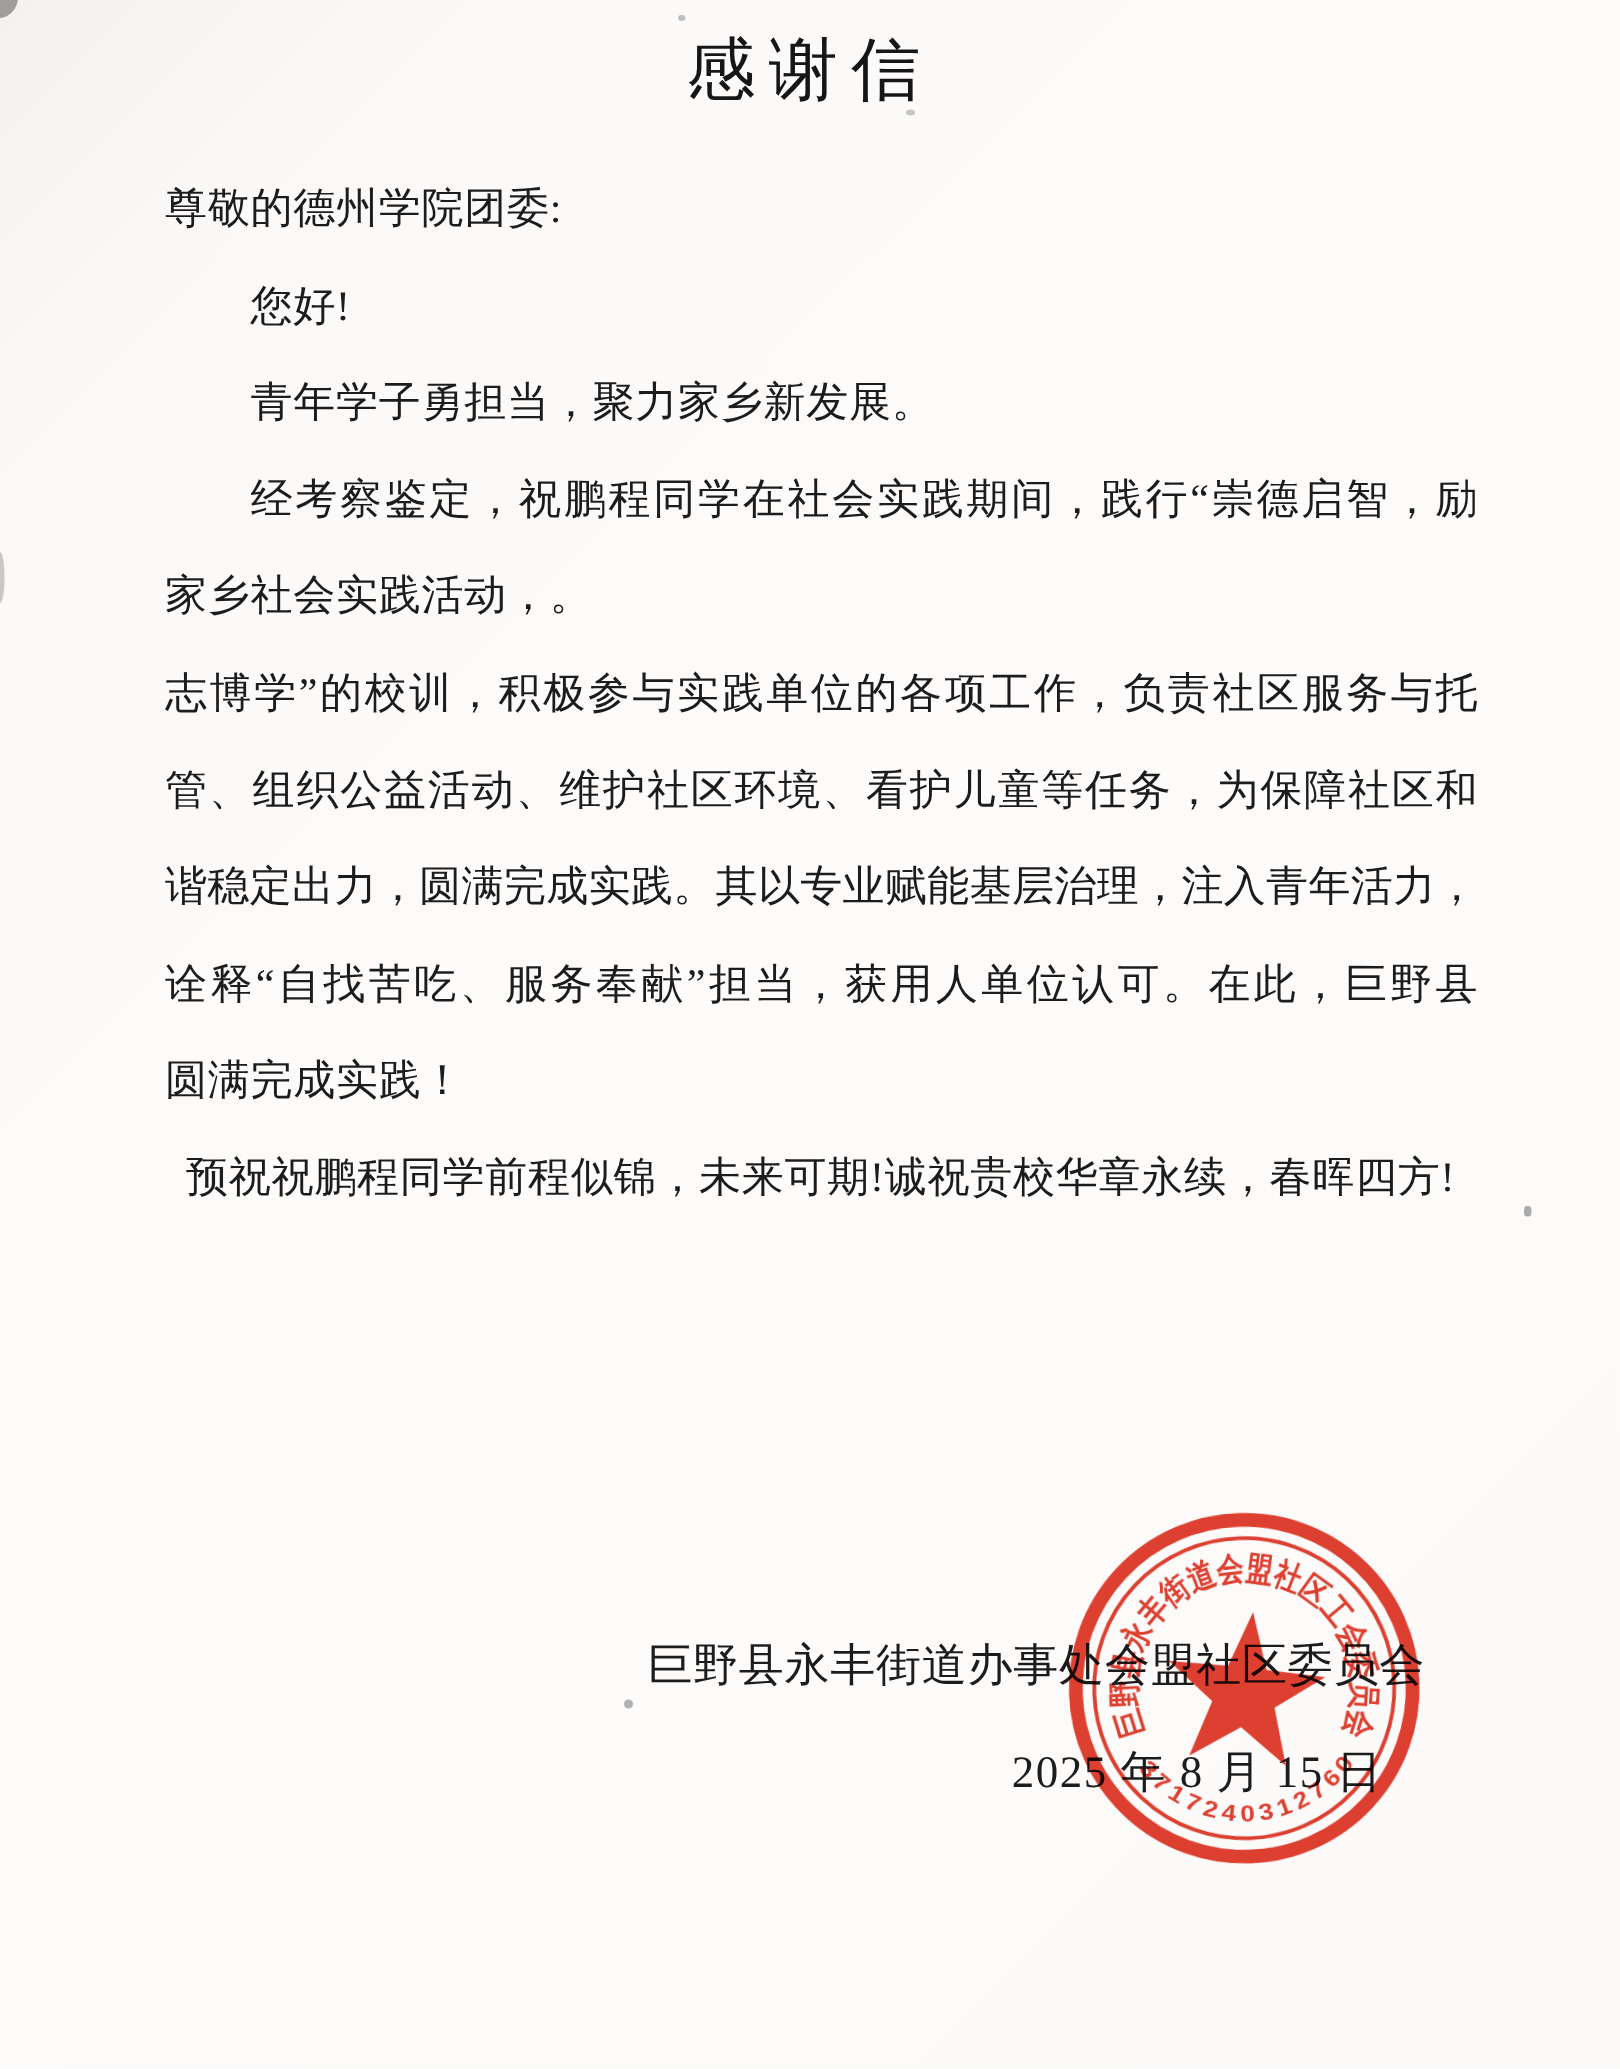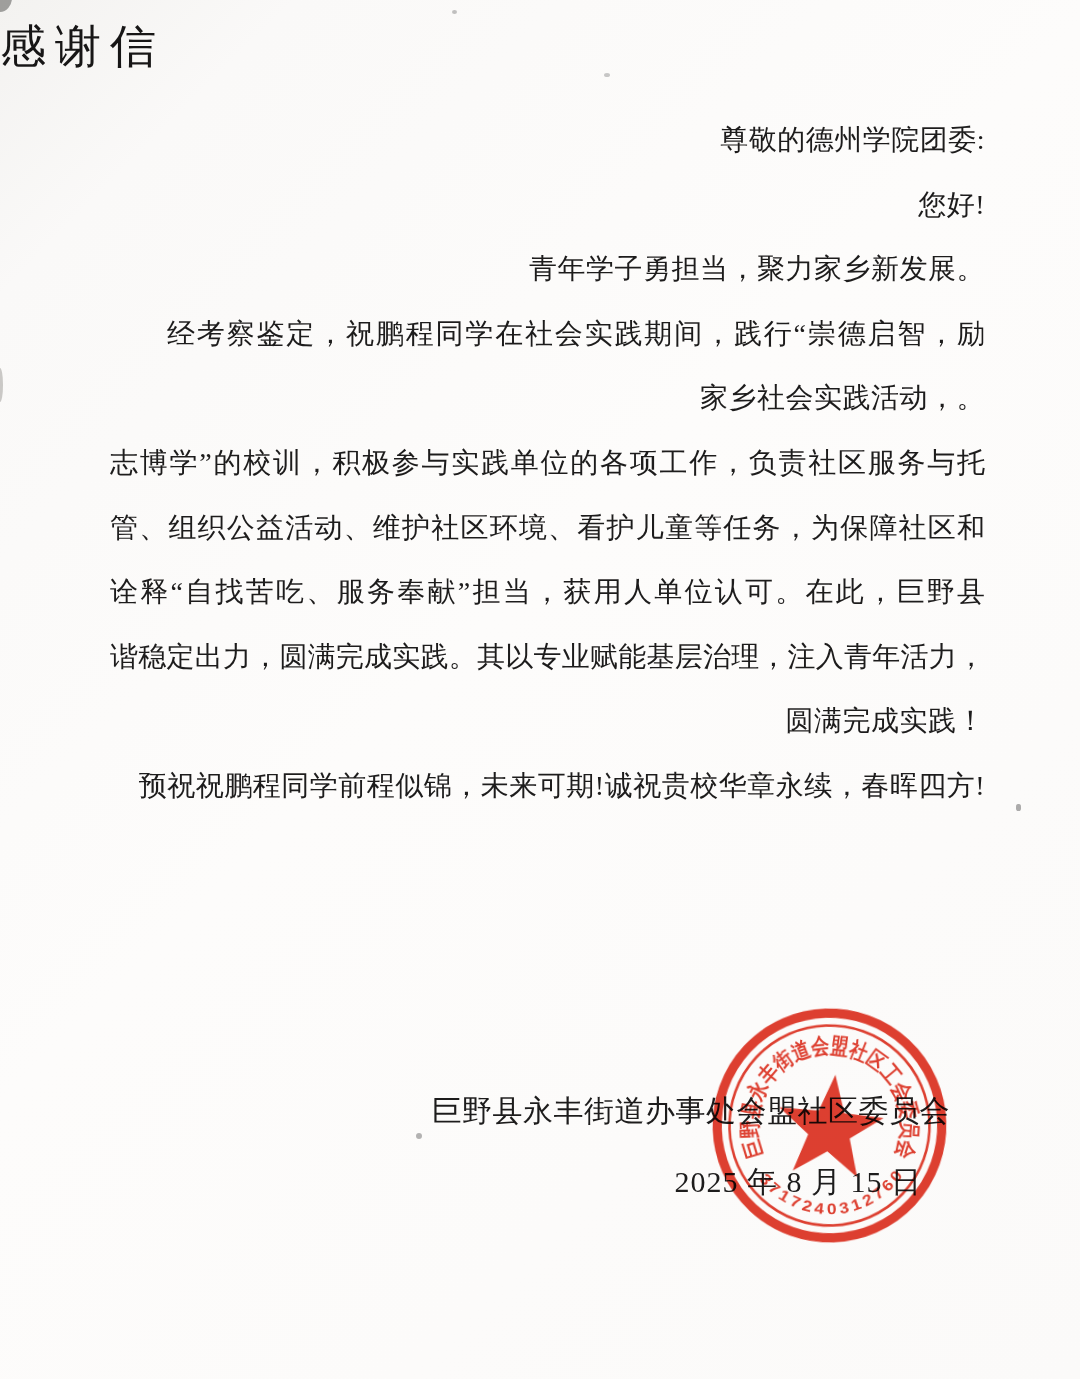--- a/index.html
+++ b/index.html
@@ -5,29 +5,29 @@
   html,body{margin:0;padding:0;}
   body{
     width:1080px;height:1379px;position:relative;overflow:hidden;
     background:linear-gradient(135deg,#f3f2f0 0%,#faf9f8 12%,#fdfcfb 45%,#fbfaf9 100%);
     font-family:"Liberation Serif","DejaVu Serif",serif;
     color:#1d1c1c;
   }
   .page{position:absolute;inset:0;}
   .title{
     position:absolute;top:16px;left:0;width:1080px;
-    font-size:46px;letter-spacing:9px;
+    text-align:center;font-size:46px;letter-spacing:9px;
     color:#171616;
   }
   .letter-body{
     position:absolute;top:108px;left:110px;right:95px;
   }
   .line{
     height:64.6px;line-height:64.6px;font-size:28px;
-    letter-spacing:0.5px;white-space:pre;text-align:right;
+    letter-spacing:0.5px;white-space:pre;
   }
   .indent1{padding-left:14px;}
   .indent2{padding-left:57px;}
   .justify{white-space:normal;text-align:justify;text-align-last:justify;letter-spacing:0;}
   .signature{
     position:absolute;top:1092px;left:0;width:1080px;
     padding-right:130px;box-sizing:border-box;
     text-align:right;font-size:30px;line-height:38px;letter-spacing:0.5px;
   }
   .date{
@@ -59,22 +59,22 @@
   <div class="title">感谢信</div>
 
   <div class="letter-body" id="letter-body">
       <div class="line indent0">尊敬的德州学院团委:</div>
       <div class="line indent2">您好!</div>
       <div class="line indent2">青年学子勇担当，聚力家乡新发展。</div>
       <div class="line indent2 justify">经考察鉴定，祝鹏程同学在社会实践期间，践行“崇德启智，励</div>
       <div class="line indent0">家乡社会实践活动，。</div>
       <div class="line indent0 justify">志博学”的校训，积极参与实践单位的各项工作，负责社区服务与托</div>
       <div class="line indent0 justify">管、组织公益活动、维护社区环境、看护儿童等任务，为保障社区和</div>
+      <div class="line indent0 justify">谐稳定出力，圆满完成实践。其以专业赋能基层治理，注入青年活力，</div>
       <div class="line indent0 justify">诠释“自找苦吃、服务奉献”担当，获用人单位认可。在此，巨野县</div>
-      <div class="line indent0 justify">谐稳定出力，圆满完成实践。其以专业赋能基层治理，注入青年活力，</div>
       <div class="line indent0">圆满完成实践！</div>
       <div class="line indent1">预祝祝鹏程同学前程似锦，未来可期!诚祝贵校华章永续，春晖四方!</div>
     </div>
 
   <div class="signature">巨野县永丰街道办事处会盟社区委员会</div>
 
   <div class="date">2025 年 8 月 15 日</div>
 
   <div class="seal">
     <svg viewBox="0 0 240 240" xmlns="http://www.w3.org/2000/svg">

